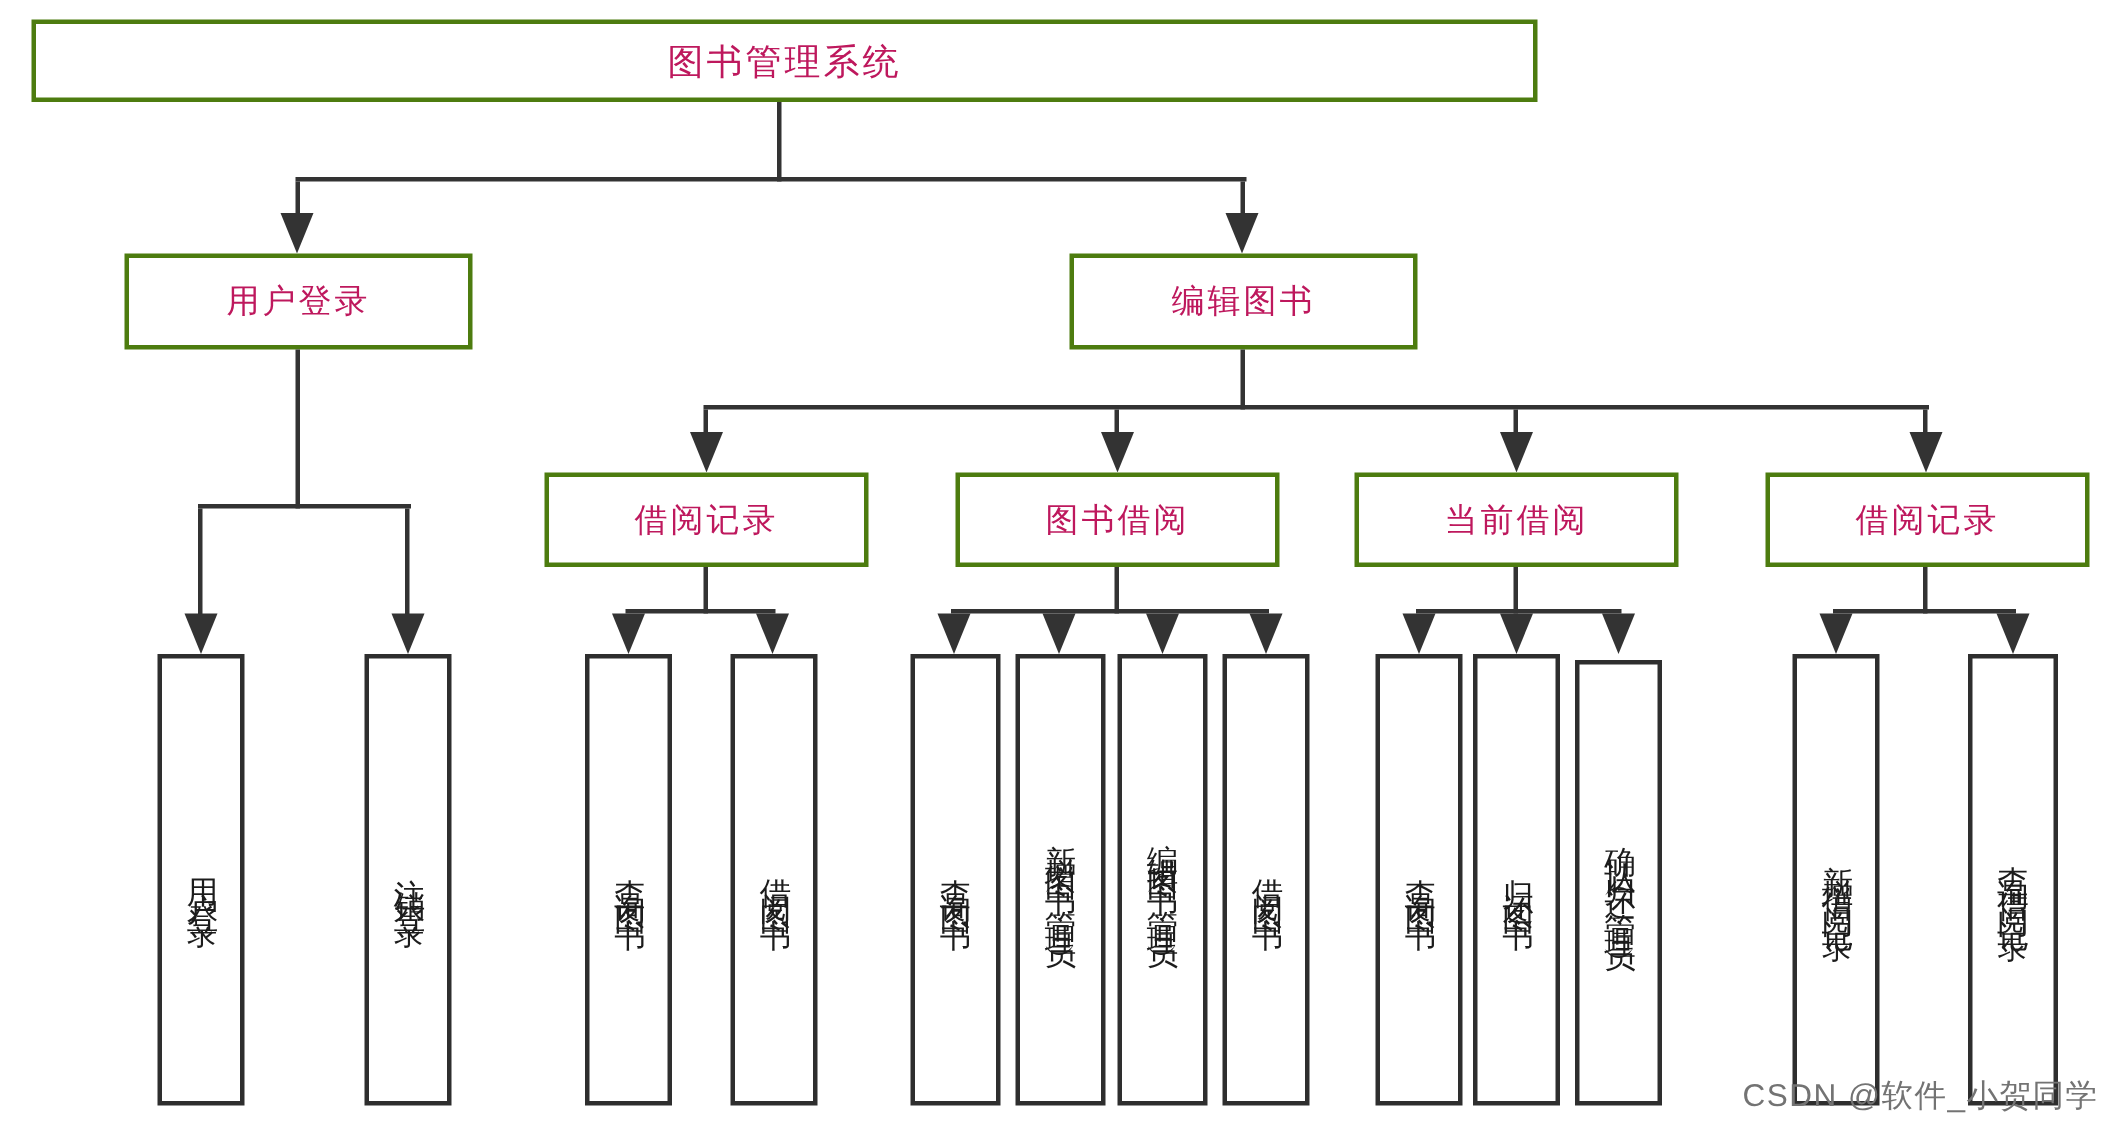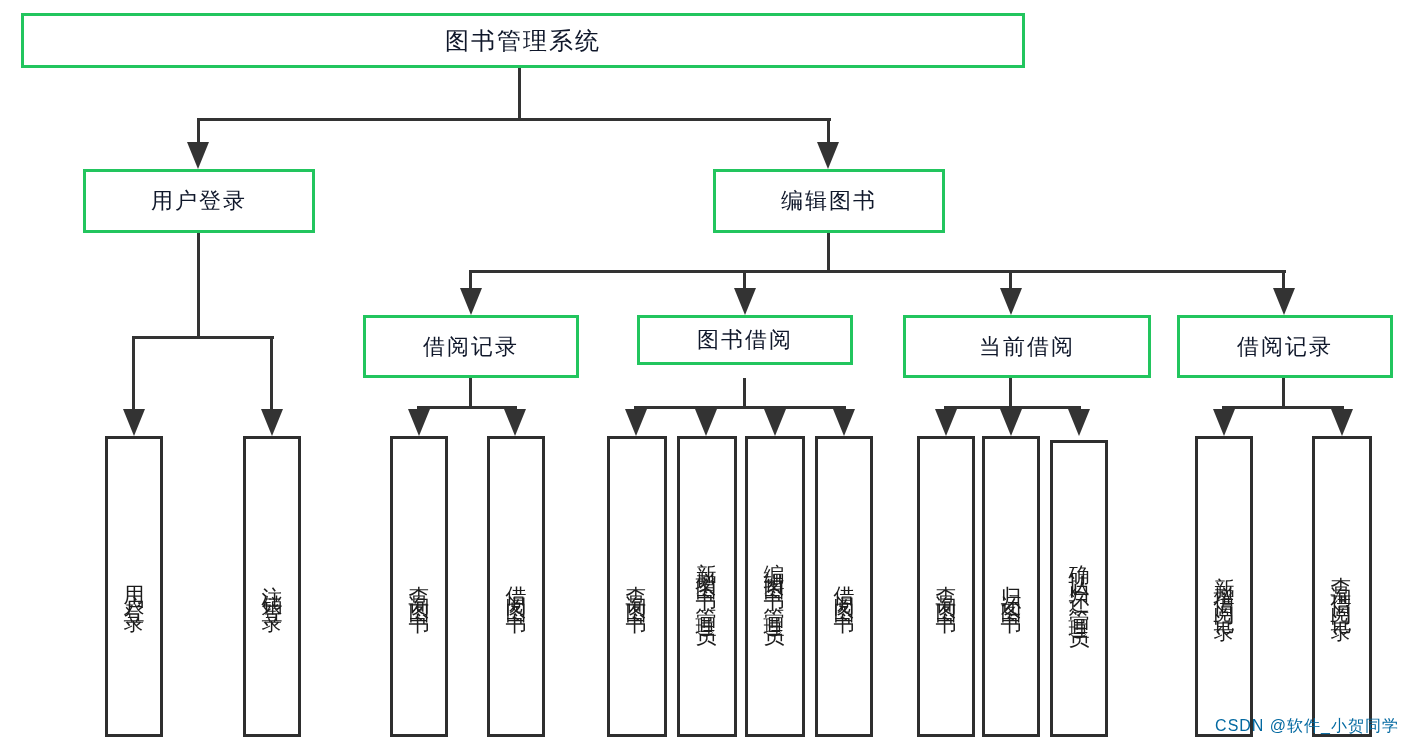--- a/index.html
+++ b/index.html
@@ -8,28 +8,28 @@
     position: relative;
     width: 1405px;
     height: 747px;
     background: #ffffff;
     overflow: hidden;
     color: #1c1c1c;
   }
   .hbox {
     position: absolute;
     box-sizing: border-box;
-    border: 3px solid #22c55e;
+    border: 3px solid #4d7c0f;
     background: #ffffff;
     display: flex;
     align-items: center;
     justify-content: center;
     font-size: 22px;
     letter-spacing: 2px;
-    color: #0f172a;
+    color: #be185d;
     white-space: nowrap;
   }
   .root-box { font-size: 24px; }
   .vbox {
     position: absolute;
     box-sizing: border-box;
     border: 3px solid #2e2e2e;
     background: #ffffff;
     writing-mode: vertical-lr;
     text-align: center;
@@ -50,23 +50,23 @@
     width: 0;
     height: 0;
     border-left: 11px solid transparent;
     border-right: 11px solid transparent;
     border-top: 27px solid #333333;
   }
   .watermark {
     position: absolute;
     top: 716px;
     right: 6px;
-    font-size: 16px;
+    font-size: 21px;
     letter-spacing: 1px;
-    color: #0369a1;
+    color: #737373;
     white-space: nowrap;
   }
 </style>
 </head>
 <body>
 
 <div class="canvas">
 
   <div class="hbox root-box" style="left:21px; top:13px; width:1004px; height:55px;">图书管理系统</div>
 
@@ -92,22 +92,22 @@
   <div class="line" style="left:469px; top:273px; width:3px; height:17px;"></div>
   <div class="arrow" style="left:460px; top:288px;"></div>
   <div class="line" style="left:743px; top:273px; width:3px; height:17px;"></div>
   <div class="arrow" style="left:734px; top:288px;"></div>
   <div class="line" style="left:1009px; top:273px; width:3px; height:17px;"></div>
   <div class="arrow" style="left:1000px; top:288px;"></div>
   <div class="line" style="left:1282px; top:273px; width:3px; height:17px;"></div>
   <div class="arrow" style="left:1273px; top:288px;"></div>
 
   <div class="hbox" style="left:363px; top:315px; width:216px; height:63px;">借阅记录</div>
-  <div class="hbox" style="left:637px; top:315px; width:216px; height:50px;">图书借阅</div>
-  <div class="hbox" style="left:903px; top:315px; width:248px; height:63px;">当前借阅</div>
+  <div class="hbox" style="left:637px; top:315px; width:216px; height:63px;">图书借阅</div>
+  <div class="hbox" style="left:903px; top:315px; width:216px; height:63px;">当前借阅</div>
   <div class="hbox" style="left:1177px; top:315px; width:216px; height:63px;">借阅记录</div>
 
   <div class="line" style="left:469px; top:378px; width:3px; height:31px;"></div>
   <div class="line" style="left:417px; top:406px; width:100px; height:3px;"></div>
   <div class="arrow" style="left:408px; top:409px;"></div>
   <div class="arrow" style="left:504px; top:409px;"></div>
 
   <div class="line" style="left:743px; top:378px; width:3px; height:31px;"></div>
   <div class="line" style="left:634px; top:406px; width:212px; height:3px;"></div>
   <div class="arrow" style="left:625px; top:409px;"></div>

